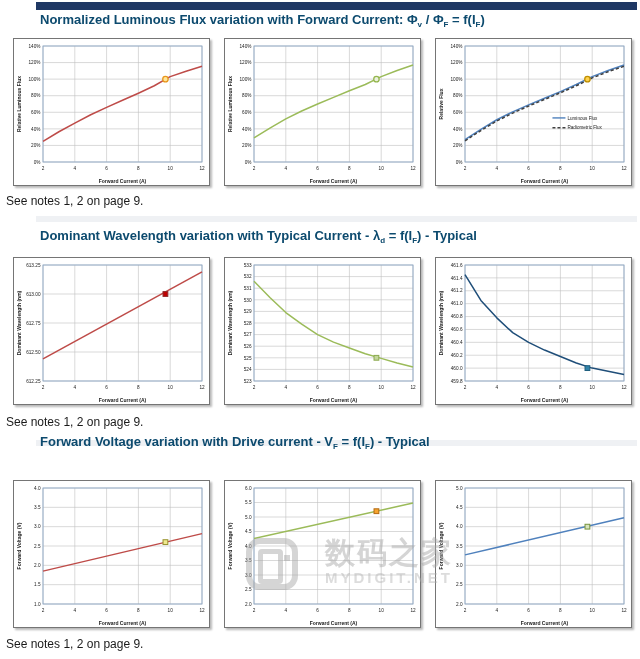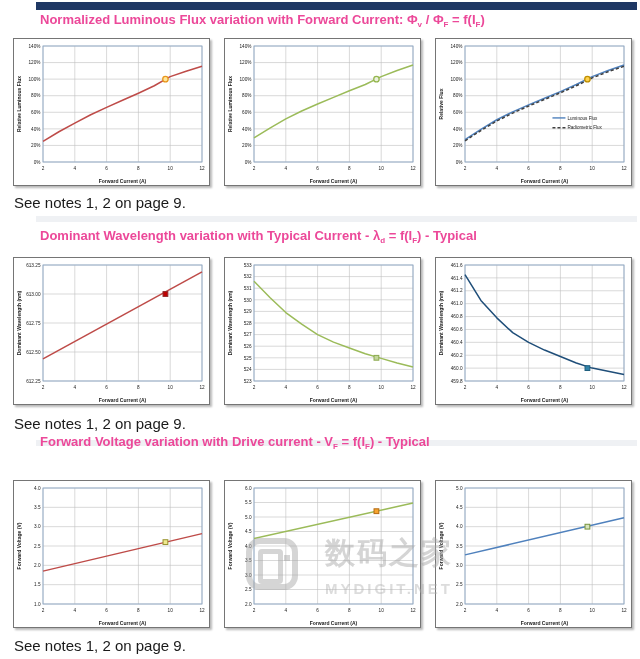--- a/index.html
+++ b/index.html
@@ -1,37 +1,37 @@
 <!DOCTYPE html>
 <html><head>
 <meta charset="utf-8">
 <style>
   html,body{margin:0;padding:0}
   body{width:640px;height:659px;position:relative;background:#fff;
        font-family:"Liberation Sans",sans-serif;overflow:hidden}
   .topbar{position:absolute;top:2px;left:36px;width:601px;height:8px;background:#1f3864}
   .sec-title{position:absolute;left:40px;margin:0;font-size:13px;font-weight:bold;
-             color:#ec4899;white-space:nowrap}
+             color:#0c4a6e;white-space:nowrap}
   .sec-title .sub{font-size:8px;vertical-align:-3px}
   .row{position:absolute;left:13px;width:619px;display:flex;justify-content:space-between}
   .chartbox{width:197px;height:148px;background:#fff;border:1px solid #757575;
             box-shadow:2px 2px 2px rgba(0,0,0,.28);box-sizing:border-box}
   .chartbox svg{display:block}
-  .note{position:absolute;left:14px;font-size:15px;color:#1a1a1a}
+  .note{position:absolute;left:6px;font-size:12px;color:#1a1a1a}
   .divider{position:absolute;left:36px;width:601px;height:6px;background:rgba(31,56,100,.07)}
   .watermark{position:absolute;left:246px;top:538px;width:230px;height:80px;display:flex;
              align-items:flex-start;gap:27px;opacity:.55;pointer-events:none;z-index:5}
   .wm-logo{width:52px;height:52px;border:6px solid rgba(165,165,165,.85);border-radius:14px;
            box-sizing:border-box;position:relative;flex:0 0 auto}
   .wm-glyph{position:absolute;left:6px;top:5px;width:15px;height:25px;
             border:5px solid rgba(165,165,165,.85);border-radius:4px}
   .wm-glyph::after{content:"";position:absolute;right:-12px;top:1px;width:6px;height:6px;
             background:rgba(165,165,165,.85)}
   .wm-cn{font-size:30px;font-weight:bold;color:rgba(165,165,165,.85);letter-spacing:2px;line-height:1}
-  .wm-en{font-size:15px;font-weight:bold;color:rgba(175,175,175,.8);letter-spacing:3px;margin-top:12px}
+  .wm-en{font-size:15px;font-weight:bold;color:rgba(175,175,175,.8);letter-spacing:3px;margin-top:1px}
 </style>
 </head>
 <body>
 
 <div class="page">
   <div class="topbar"></div>
 
   <h2 class="sec-title" style="top:12px"><span>Normalized Luminous Flux variation with Forward Current:  Φ</span><span class="sub">v</span><span> / Φ</span><span class="sub">F</span><span> = f(I</span><span class="sub">F</span><span>)</span></h2>
   <div class="row" style="top:38px">
     <div class="chartbox">

